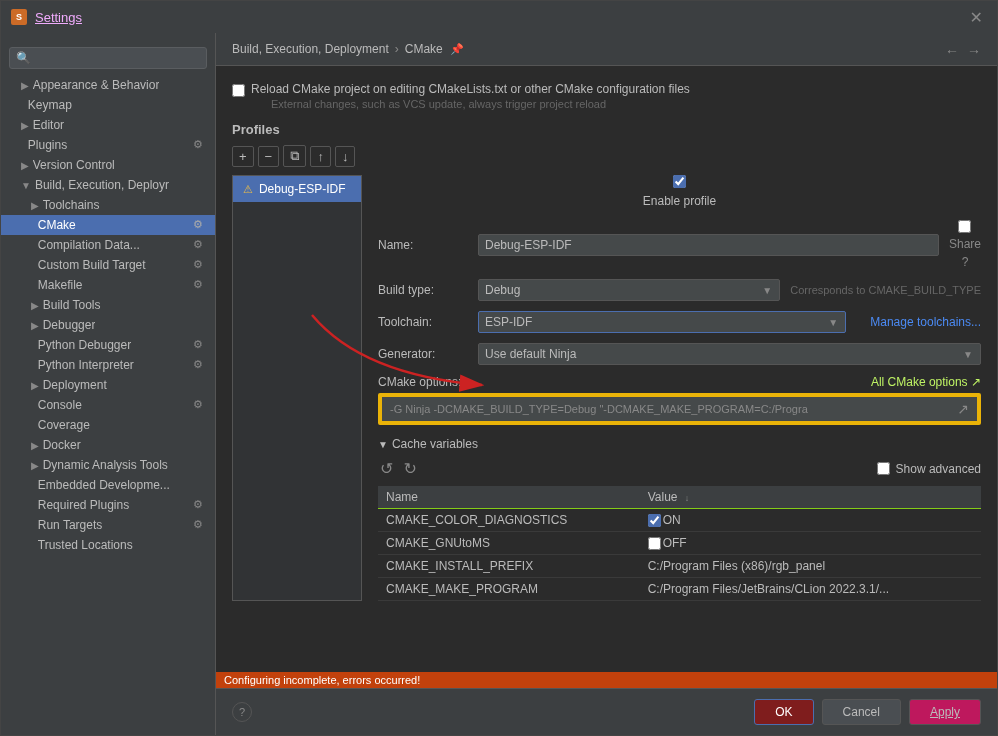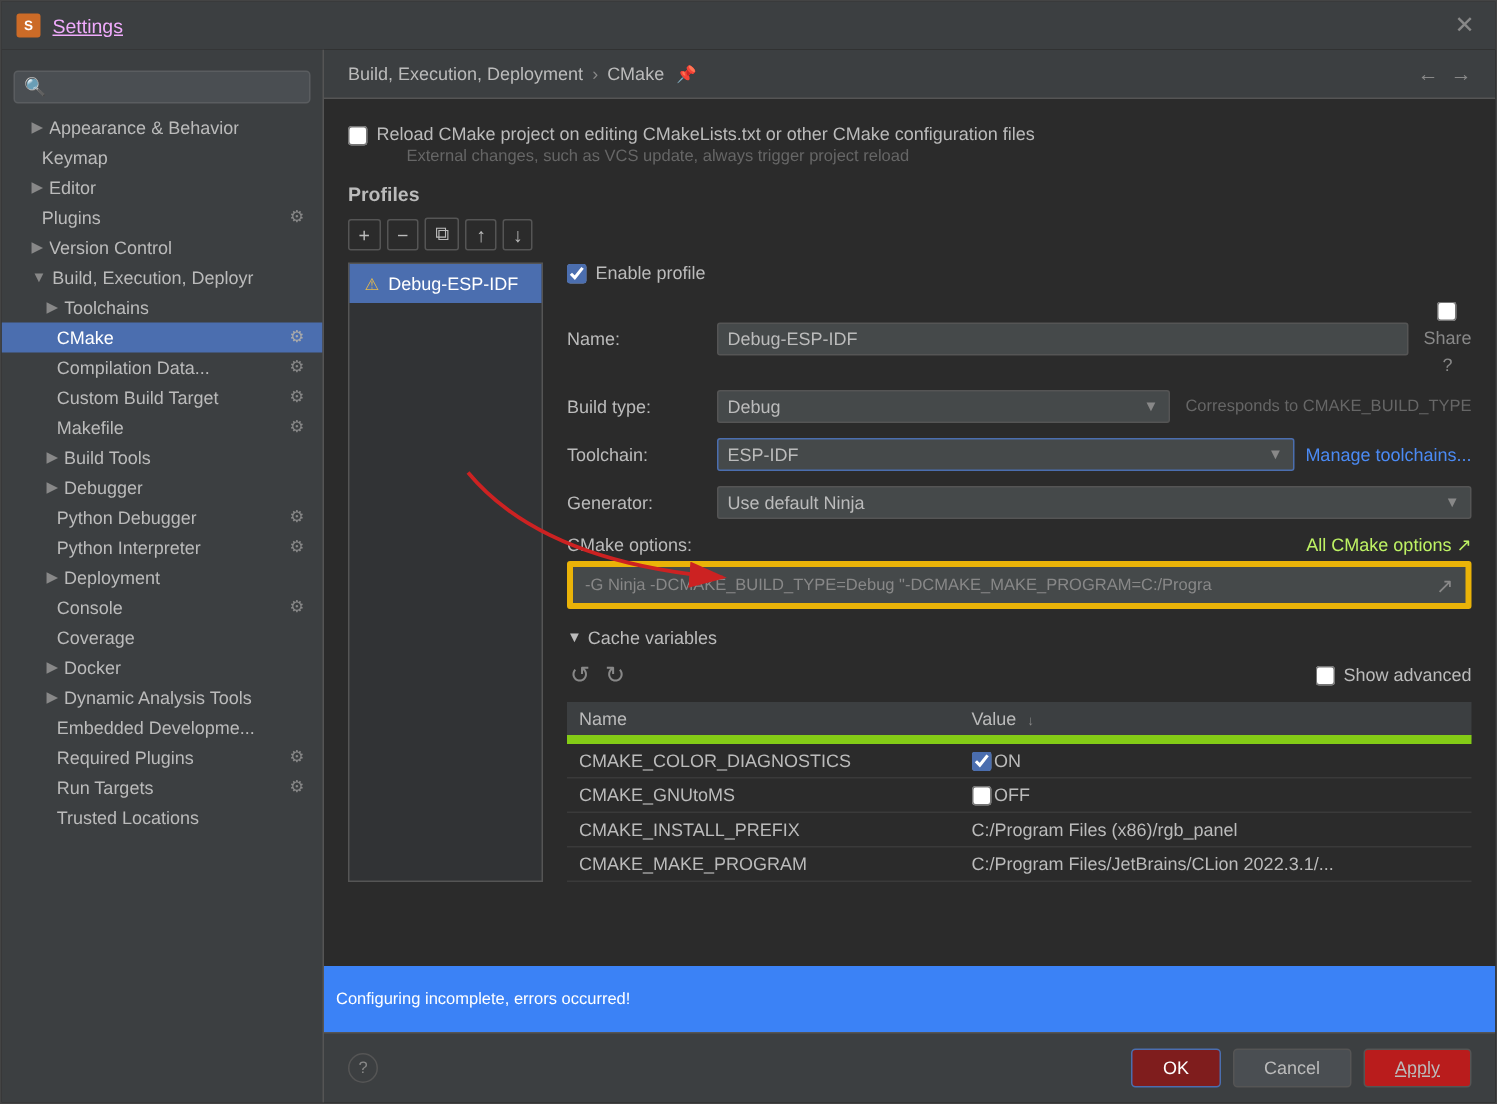--- a/index.html
+++ b/index.html
@@ -48,68 +48,68 @@
     .profiles-toolbar { display: flex; align-items: center; gap: 4px; margin-bottom: 8px; }
     .toolbar-btn { background: none; border: 1px solid #555; color: #bbb; padding: 2px 6px; cursor: pointer; border-radius: 2px; font-size: 13px; }
 
     .profiles-layout { display: flex; gap: 16px; }
     .profile-list { width: 130px; flex-shrink: 0; background: #313335; border: 1px solid #555; }
     .profile-list-item { padding: 6px 10px; cursor: pointer; display: flex; align-items: center; gap: 6px; font-size: 12px; }
     .profile-list-item.selected { background: #4b6eaf; color: #fff; }
     .profile-warning { color: #e8bb4a; font-size: 11px; }
 
     .profile-details { flex: 1; }
-    .enable-profile-row { display: flex; align-items: center; margin-bottom: 12px; gap: 6px; }
+    .enable-profile-row { display: flex; align-items: center; margin-bottom: 12px; gap: 6px; flex-direction: column; }
     .enable-profile-row input[type=checkbox] { accent-color: #4b6eaf; }
 
     .form-row { display: flex; align-items: center; margin-bottom: 10px; }
     .form-label { width: 100px; color: #bbb; font-size: 12px; flex-shrink: 0; }
     .form-input { flex: 1; background: #45494a; border: 1px solid #555; color: #bbb; padding: 3px 6px; font-size: 12px; border-radius: 2px; }
     .share-btn { display: flex; align-items: center; gap: 4px; margin-left: 10px; color: #888; font-size: 12px; white-space: nowrap; flex-direction: column; }
     .share-btn input[type=checkbox] { accent-color: #4b6eaf; }
     .share-help { color: #888; font-size: 12px; cursor: pointer; }
 
     .form-select-wrapper { flex: 1; position: relative; display: flex; align-items: center; }
     .form-select { flex: 1; background: #45494a; border: 1px solid #555; color: #bbb; padding: 3px 6px; font-size: 12px; border-radius: 2px; appearance: none; cursor: pointer; }
     .form-select-highlighted { border-color: #4b6eaf !important; }
     .select-arrow { position: absolute; right: 8px; pointer-events: none; color: #888; font-size: 10px; }
-    .form-link { color: #4b8af3; font-size: 12px; margin-left: 7px; cursor: pointer; white-space: nowrap; }
+    .form-link { color: #4b8af3; font-size: 12px; margin-left: 24px; cursor: pointer; white-space: nowrap; }
     .cmake-options-header { display: flex; align-items: center; justify-content: space-between; margin-bottom: 4px; }
     .cmake-options-label { color: #bbb; font-size: 12px; }
     .cmake-options-link { color: #bef264; font-size: 12px; cursor: pointer; }
     .cmake-options-input { width: 100%; background: #45494a; border: 4px solid #eab308; color: #888; padding: 4px 8px; font-size: 11px; border-radius: 2px; display: flex; align-items: center; justify-content: space-between; }
     .cmake-options-text { overflow: hidden; text-overflow: ellipsis; white-space: nowrap; flex: 1; }
     .cmake-options-btn { color: #888; cursor: pointer; margin-left: 6px; font-size: 14px; }
 
     .cache-section { margin-top: 12px; }
     .cache-header { display: flex; align-items: center; cursor: pointer; margin-bottom: 6px; color: #bbb; font-size: 12px; }
     .cache-header .arrow { margin-right: 4px; font-size: 10px; }
     .cache-toolbar { display: flex; align-items: center; justify-content: space-between; margin-bottom: 6px; }
     .cache-toolbar-left { display: flex; gap: 6px; }
     .cache-toolbar-btn { background: none; border: none; color: #888; cursor: pointer; font-size: 16px; padding: 2px; }
     .show-advanced-row { display: flex; align-items: center; gap: 6px; color: #bbb; font-size: 12px; }
     .show-advanced-row input[type=checkbox] { accent-color: #4b6eaf; }
 
     .cache-table { width: 100%; border-collapse: collapse; font-size: 12px; }
-    .cache-table th { background: #3c3f41; color: #bbb; padding: 4px 8px; text-align: left; border-bottom: 6px solid #84cc16; font-weight: normal; }
+    .cache-table th { background: #3c3f41; color: #bbb; padding: 4px 8px; text-align: left; border-bottom: 1px solid #84cc16; font-weight: normal; }
     .cache-table td { padding: 4px 8px; border-bottom: 1px solid #3a3a3a; color: #bbb; }
     .value-col { display: flex; align-items: center; gap: 2px; }
     .value-col input[type=checkbox] { accent-color: #4b6eaf; }
     .sort-arrow { color: #888; font-size: 9px; margin-left: 4px; }
 
     .footer { background: #3c3f41; padding: 10px 16px; display: flex; align-items: center; justify-content: flex-end; gap: 8px; border-top: 1px solid #555; flex-shrink: 0; }
     .footer-left { margin-right: auto; }
     .btn { padding: 5px 20px; border-radius: 3px; cursor: pointer; font-size: 12px; border: 1px solid #555; }
     .btn-primary { background: #7f1d1d; color: #fff; border-color: #4b6eaf; }
     .btn-default { background: #4a4e52; color: #bbb; }
-    .btn-apply { background: #b91c1c; color: #bbb; text-decoration: underline; }
+    .btn-apply { background: #be185d; color: #bbb; text-decoration: underline; }
 
     .help-icon { width: 20px; height: 20px; border-radius: 50%; border: 1px solid #555; display: flex; align-items: center; justify-content: center; color: #888; font-size: 11px; cursor: pointer; }
 
-    .status-bar { background: #3b82f6; color: white; font-size: 11px; padding: 16px 8px; flex-shrink: 0; }
+    .status-bar { background: #c2410c; color: white; font-size: 11px; padding: 2px 8px; flex-shrink: 0; }
   </style>
 </head>
 <body>
 
 <div class="window">
 
   <div class="titlebar">
     <div class="titlebar-icon">
       <span>S</span>
     </div>

